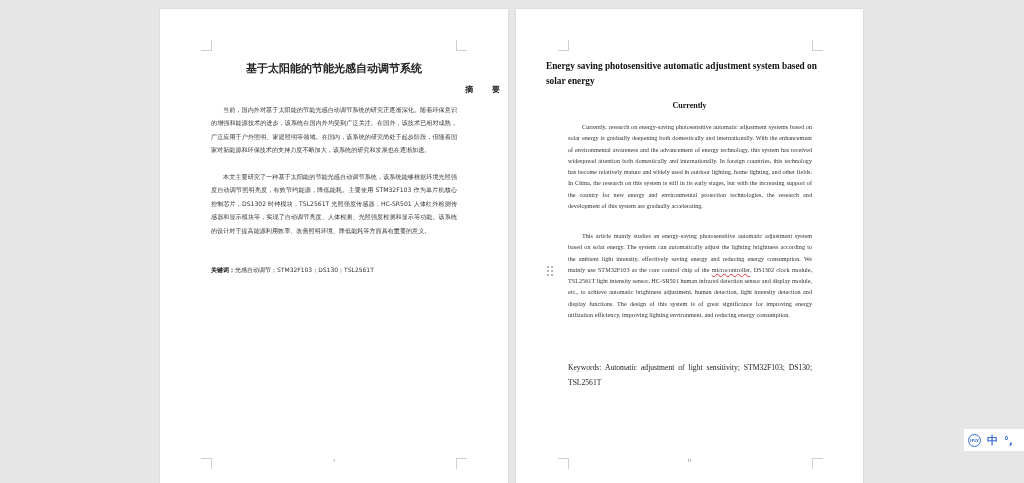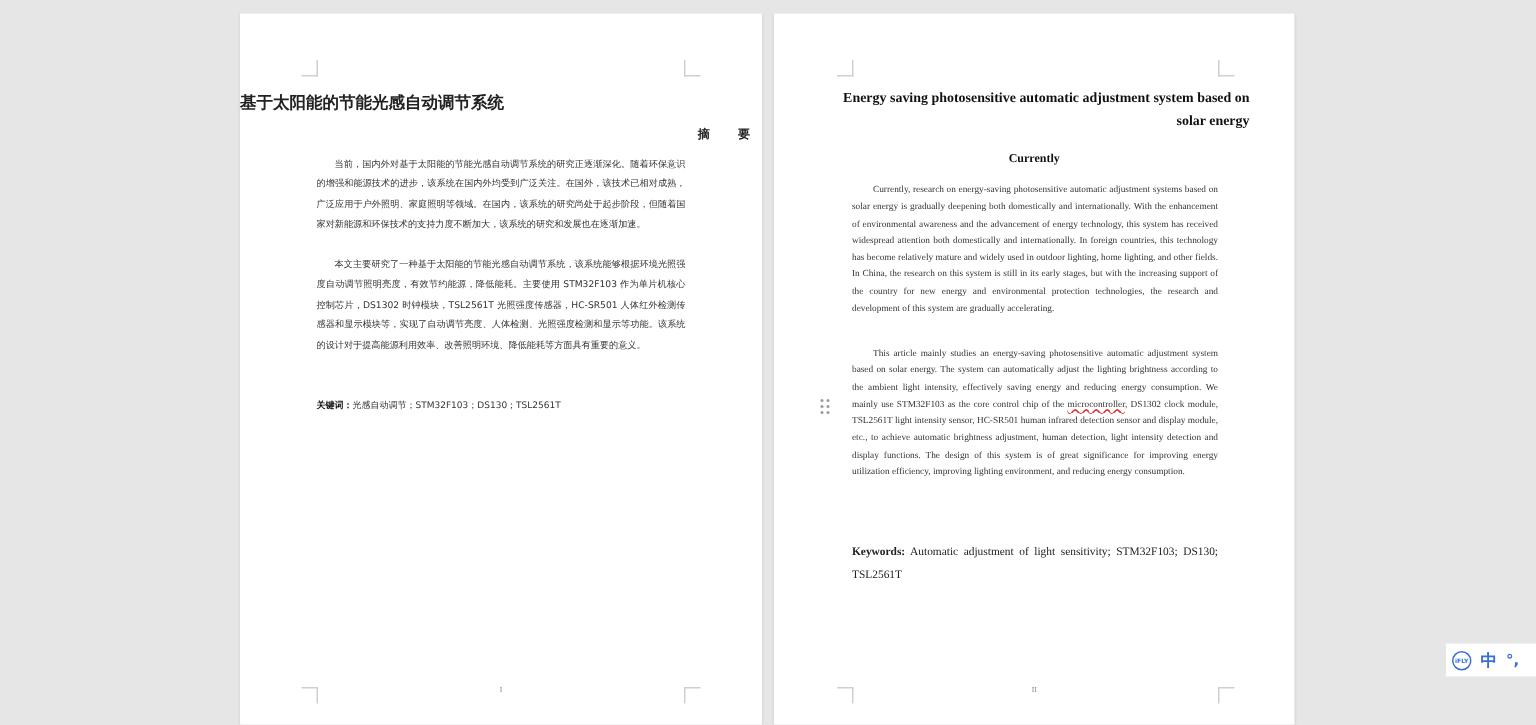--- a/index.html
+++ b/index.html
@@ -5,38 +5,38 @@
   html,body{margin:0;padding:0;}
   body{width:1024px;height:483px;background:#e6e6e6;position:relative;overflow:hidden;font-family:"Liberation Serif","DejaVu Serif",serif;}
   .page{position:absolute;top:9px;background:#fff;box-shadow:0 0 2px rgba(0,0,0,0.12);}
   #page1{left:160px;width:348px;height:480px;}
   #page2{left:516px;width:347px;height:480px;}
   .corner{position:absolute;width:10px;height:10px;border-color:#cfcfcf;border-style:solid;border-width:0;}
   .c-tl{border-right-width:1px;border-bottom-width:1px;}
   .c-tr{border-left-width:1px;border-bottom-width:1px;}
   .c-bl{border-right-width:1px;border-top-width:1px;}
   .c-br{border-left-width:1px;border-top-width:1px;}
-  .cn-title{position:absolute;left:0;right:0;top:52px;font-family:"DejaVu Sans",sans-serif;font-size:11px;font-weight:bold;color:#222;}
+  .cn-title{position:absolute;left:0;right:0;top:52px;text-align:center;font-family:"DejaVu Sans",sans-serif;font-size:11px;font-weight:bold;color:#222;}
   .cn-abs{position:absolute;left:0;right:0;top:75px;text-align:right;font-family:"DejaVu Sans",sans-serif;font-size:8px;font-weight:bold;color:#222;letter-spacing:8px;}
   .cn-body{position:absolute;left:51px;width:246px;font-family:"DejaVu Sans",sans-serif;font-size:6.1px;line-height:13.4px;color:#333;text-align:justify;}
   .cn-body p{margin:0;text-indent:12px;}
   #cn-p1{top:94px;}
   #cn-p2{top:161px;}
   .cn-kw{position:absolute;left:51px;top:257px;font-family:"DejaVu Sans",sans-serif;font-size:6px;color:#333;}
   .cn-kw b{font-weight:bold;color:#111;}
   .pagenum{position:absolute;bottom:26px;left:0;right:0;text-align:center;font-size:5px;color:#888;}
-  .en-title{position:absolute;left:30px;right:30px;top:50px;text-align:right;font-size:9.3px;font-weight:bold;line-height:15px;color:#111;}
+  .en-title{position:absolute;left:30px;right:30px;top:50px;text-align:left;font-size:9.3px;font-weight:bold;line-height:15px;color:#111;}
   .en-abs{position:absolute;left:0;right:0;top:92px;text-align:center;font-size:8px;font-weight:bold;color:#111;}
   .en-body{position:absolute;left:52px;width:244px;font-size:6.2px;line-height:11.3px;color:#333;text-align:justify;}
   .en-body p{margin:0;text-indent:14px;}
   #en-p1{top:112px;}
   #en-p2{top:221px;}
   .underline-wave{text-decoration:underline;text-decoration-color:#d33;text-decoration-style:wavy;}
   .en-kw{position:absolute;left:52px;width:244px;top:351px;font-size:7.6px;line-height:15px;color:#222;text-align:justify;}
-  .en-kw b{font-weight:bold;}
+  .en-kw b{font-weight:normal;}
   .drag-handle{position:absolute;left:547px;top:266px;width:8px;height:12px;}
   .drag-handle span{position:absolute;width:2px;height:2px;background:#9a9a9a;border-radius:1px;}
   .ime{position:absolute;left:964px;top:429px;width:60px;height:22px;background:#fff;display:flex;align-items:center;gap:6px;padding-left:4px;box-sizing:border-box;}
   .ime-logo{width:13px;height:13px;border:1.5px solid #3a6fd8;border-radius:50%;box-sizing:border-box;font-family:"DejaVu Sans",sans-serif;font-size:4px;color:#3a6fd8;display:flex;align-items:center;justify-content:center;font-weight:bold;}
   .ime-lang{font-family:"DejaVu Sans",sans-serif;font-size:11px;color:#3a6fd8;font-weight:bold;}
   .ime-punct{font-family:"DejaVu Sans",sans-serif;font-size:10px;color:#3a6fd8;font-weight:bold;}
 </style>
 </head>
 <body>
 

